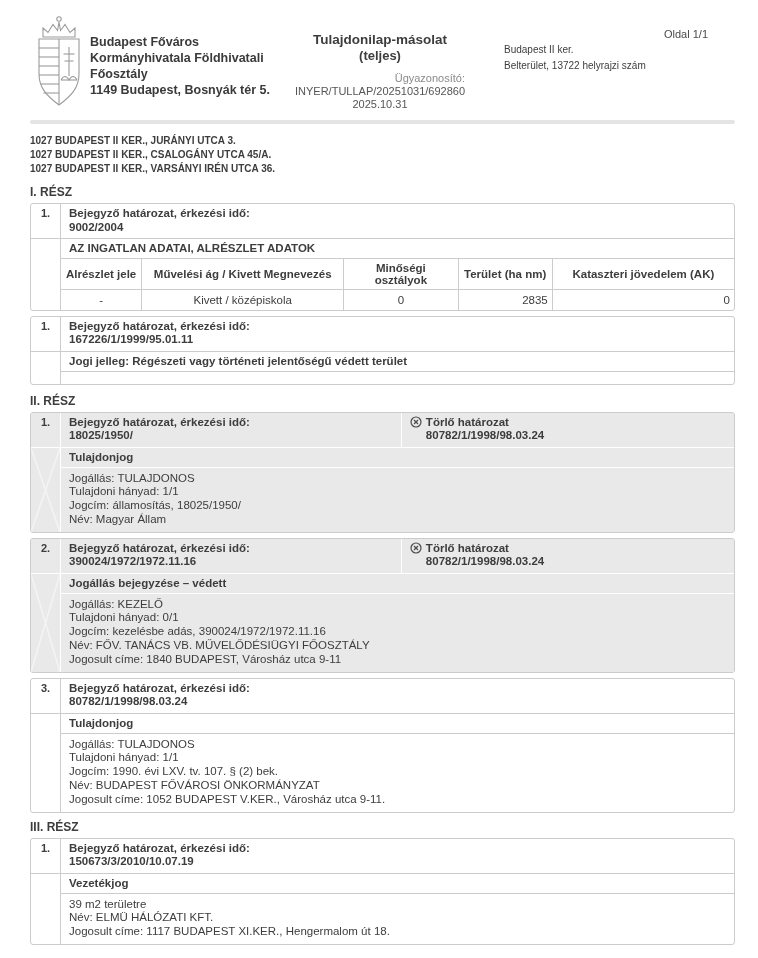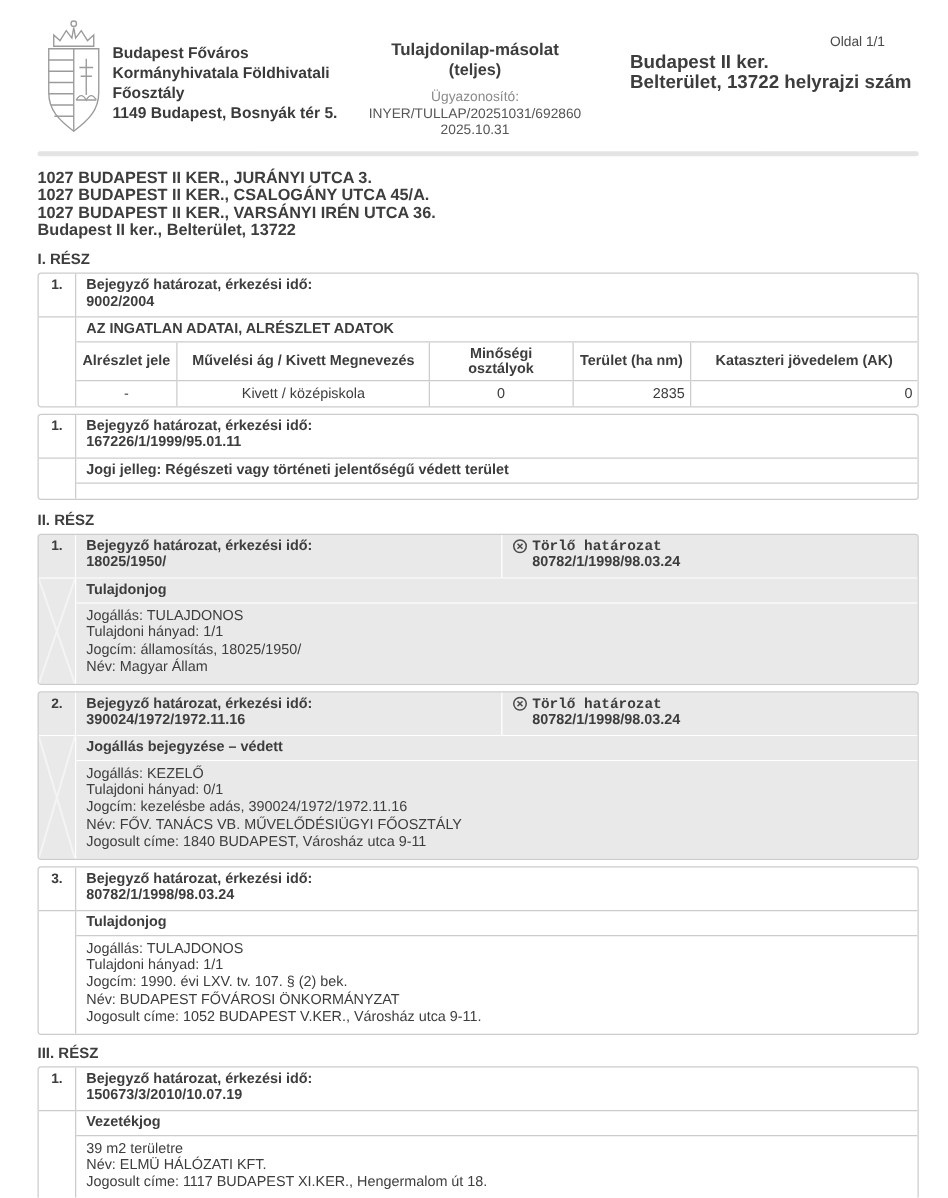--- a/index.html
+++ b/index.html
@@ -11,46 +11,46 @@
   body{height:958px; overflow:hidden; font-family:"Liberation Sans", sans-serif; color:var(--text);}
   .page{padding:12px 23px 6px 30px; width:758px;}
 
   
   .header{display:flex; align-items:flex-start;}
   .crest{width:60px; flex:0 0 60px; padding-top:2px;}
   .org{flex:0 0 205px; font-weight:bold; font-size:12.5px; line-height:16px; padding-top:22px; color:#3a3a3a;}
   .hcenter{flex:1 1 auto; text-align:center; padding-top:20px;}
   .doc-title{font-weight:bold; font-size:13.5px; line-height:16px;}
   .doc-sub{font-weight:bold; font-size:13px; line-height:15px;}
-  .case-label{color:var(--muted); font-size:11px; margin-top:9px; line-height:13px;}
+  .case-label{color:var(--muted); font-size:11px; margin-top:9px; line-height:13px;text-align:right;}
   .case-line{font-size:11px; line-height:13px; color:#555;}
   .hright{flex:0 0 238px; padding-top:16px;margin-left:39px;}
   .page-num{text-align:right; font-size:11px; padding-right:34px; color:#4a4a4a;}
-  .loc{font-weight:bold; font-size:15px; line-height:15.5px; margin-top:2px;}
+  .loc{font-weight:normal; font-size:10px; line-height:15.5px; margin-top:2px;}
   .separator{height:4px; background:var(--sep); border-radius:2px; margin:8px 0 10px 0;}
 
   
   .addresses{margin-bottom:9px;}
-  .addr{font-weight:bold; font-size:13px; line-height:14px;}
+  .addr{font-weight:bold; font-size:10px; line-height:14px;}
 
   .part-title{font-weight:bold; font-size:12px; margin:6px 0 4px 0;}
 
   
   .entry{display:grid; grid-template-columns:30px 1fr; border:1px solid var(--border);
          border-radius:3px; margin-bottom:5px; overflow:hidden; background:#fff;}
   .cell-num{grid-column:1; grid-row:1; border-right:1px solid var(--border);
             border-bottom:1px solid var(--border); text-align:center; padding-top:3px;
             font-weight:bold; font-size:11px;}
   .cell-head{grid-column:2; grid-row:1; border-bottom:1px solid var(--border);
              padding:3px 8px 4px 8px; font-size:11.5px; line-height:13.5px;}
   .cell-head .b{font-weight:bold;}
   .head-split{display:flex; margin:-3px -8px -4px -8px;}
   .head-left{flex:0 0 50.5%; padding:3px 8px 4px 8px;}
   .head-right{flex:1 1 auto; border-left:1px solid var(--border); padding:3px 8px 4px 8px;}
-  .cancel-row{display:flex; align-items:center; gap:4px; font-weight:bold;font-family:Liberation Mono, monospace;}
+  .cancel-row{display:flex; align-items:center; gap:4px; font-weight:bold;}
   .cancel-val{padding-left:16px; font-weight:bold;}
   .cell-x{grid-column:1; grid-row:2; border-right:1px solid var(--border); position:relative;}
   .xsvg{position:absolute; inset:0; width:100%; height:100%;}
   .cell-body{grid-column:2; grid-row:2;}
   .sub-title{font-weight:bold; font-size:11.5px; line-height:13px; padding:3px 8px;
              border-bottom:1px solid var(--border);}
   .details{padding:4px 8px 5px 8px; font-size:11.5px; line-height:13.8px;}
   .empty-row{height:12px;}
 
   .deleted, .deleted .cell-num, .deleted .cell-head, .deleted .cell-x, .deleted .cell-body,
@@ -117,21 +117,20 @@
       <div class="loc" style="margin-top:0;">Belterület, 13722 helyrajzi szám</div>
     </div>
   </div>
 
   <div class="separator"></div>
 
   <div class="addresses">
     <div class="addr">1027 BUDAPEST II KER., JURÁNYI UTCA 3.</div>
     <div class="addr">1027 BUDAPEST II KER., CSALOGÁNY UTCA 45/A.</div>
     <div class="addr">1027 BUDAPEST II KER., VARSÁNYI IRÉN UTCA 36.</div>
-    <div class="addr">Budapest II ker., Belterület, 13722</div>
   </div>
 
   <div class="part-title">I. RÉSZ</div>
 
   <div class="entry">
     <div class="cell-num">1.</div>
     <div class="cell-head">
       <div class="b">Bejegyző határozat, érkezési idő:</div>
       <div class="b">9002/2004</div>
     </div>

